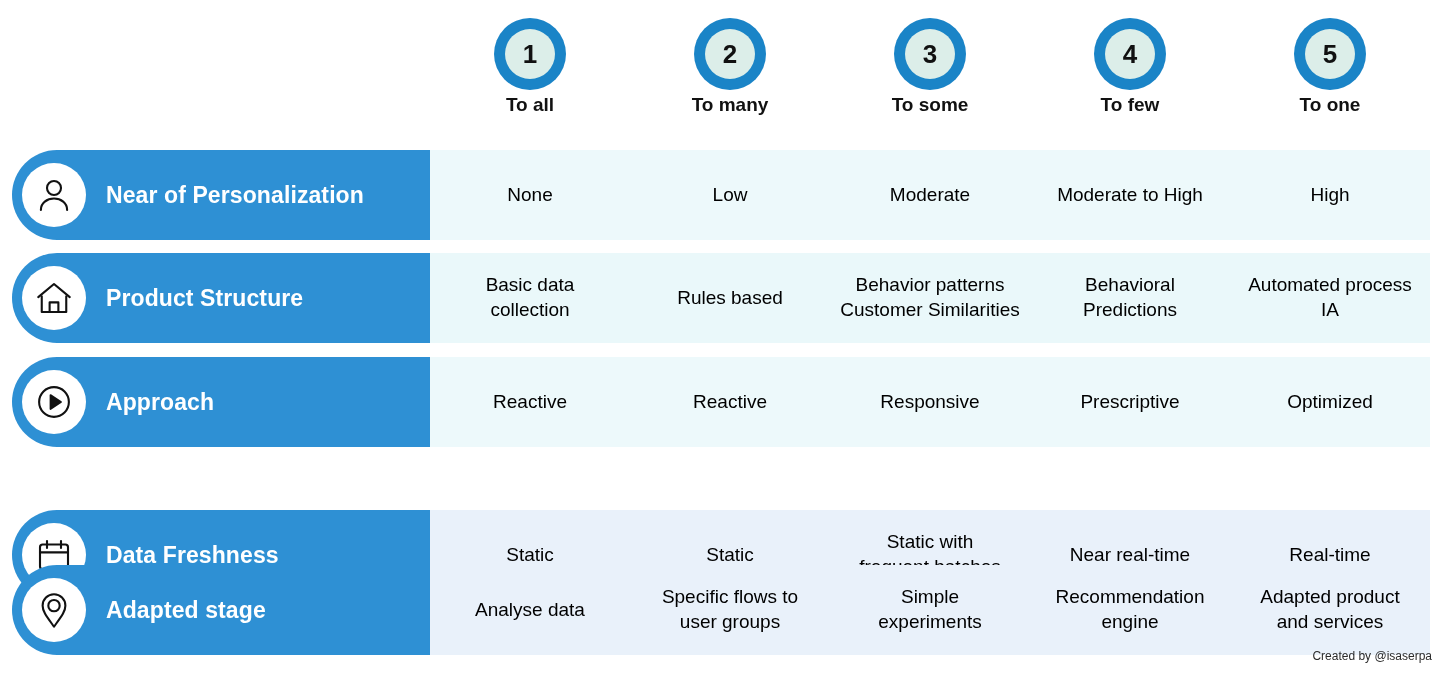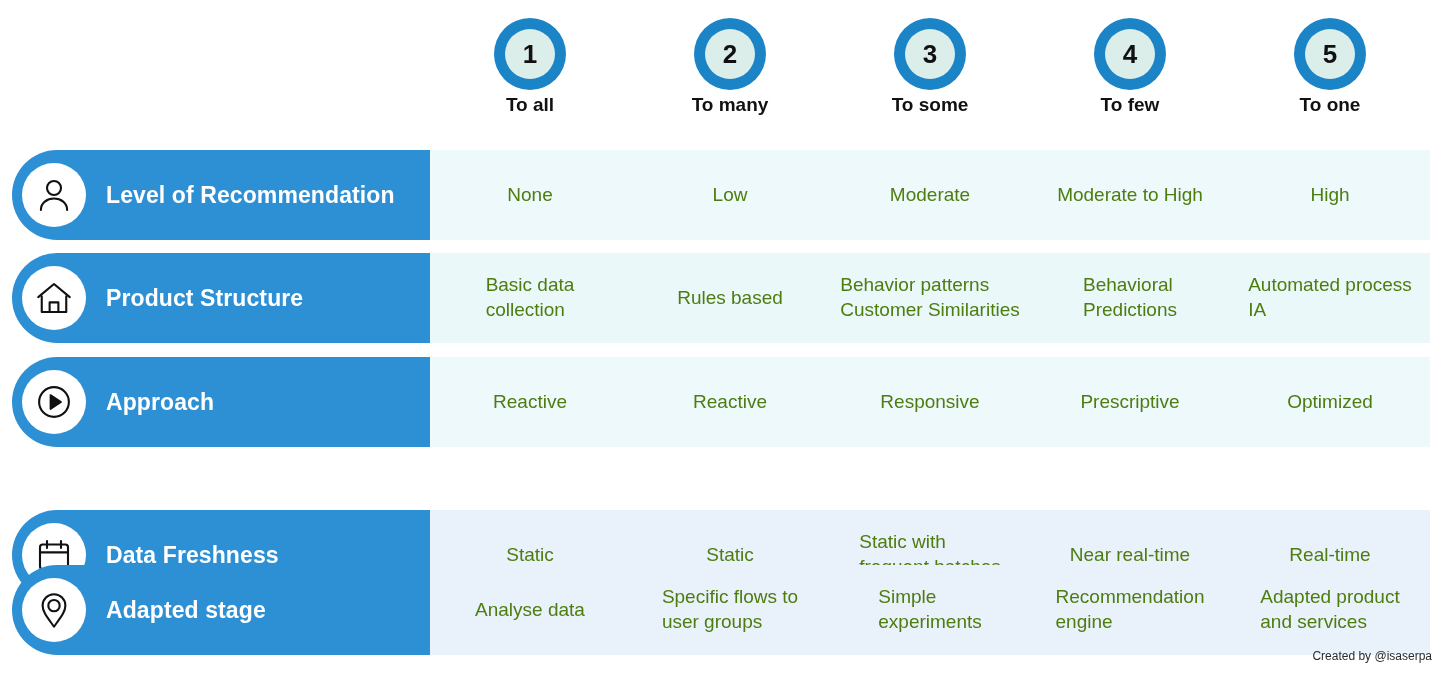--- a/index.html
+++ b/index.html
@@ -138,23 +138,23 @@
   }
   .row-cells.tint-a { background: #edf9fb; }
   .row-cells.tint-b { background: #eaf8fa; }
   .row-cells.tint-c { background: #e9f1fa; }
 
   .cell {
     flex: 1 1 0;
     display: flex;
     align-items: center;
     justify-content: center;
-    text-align: left;
+    text-align: center;
     font-size: 19px;
-    color: #4d7c0f;
+    color: #000000;
     line-height: 1.3;
     padding: 0 4px;
     box-sizing: border-box;
     white-space: pre-line;
   }
 
   
   .credit {
     position: absolute;
     right: 24px;
@@ -209,21 +209,21 @@
   </div>
 
   <div class="row row-r1">
     <div class="row-label">
       <div class="row-icon">
         <svg viewBox="0 0 48 48" fill="none" stroke="#111111" stroke-width="2.4" stroke-linecap="round" stroke-linejoin="round">
           <circle cx="24" cy="16" r="8"></circle>
           <path d="M9 41c0-8 7-13 15-13s15 5 15 13"></path>
         </svg>
       </div>
-      <div class="row-title">Level of Recommendation</div>
+      <div class="row-title">Near of Personalization</div>
     </div>
     <div class="row-cells tint-a">
       <div class="cell">None</div>
       <div class="cell">Low</div>
       <div class="cell">Moderate</div>
       <div class="cell">Moderate to High</div>
       <div class="cell">High</div>
     </div>
   </div>
 

